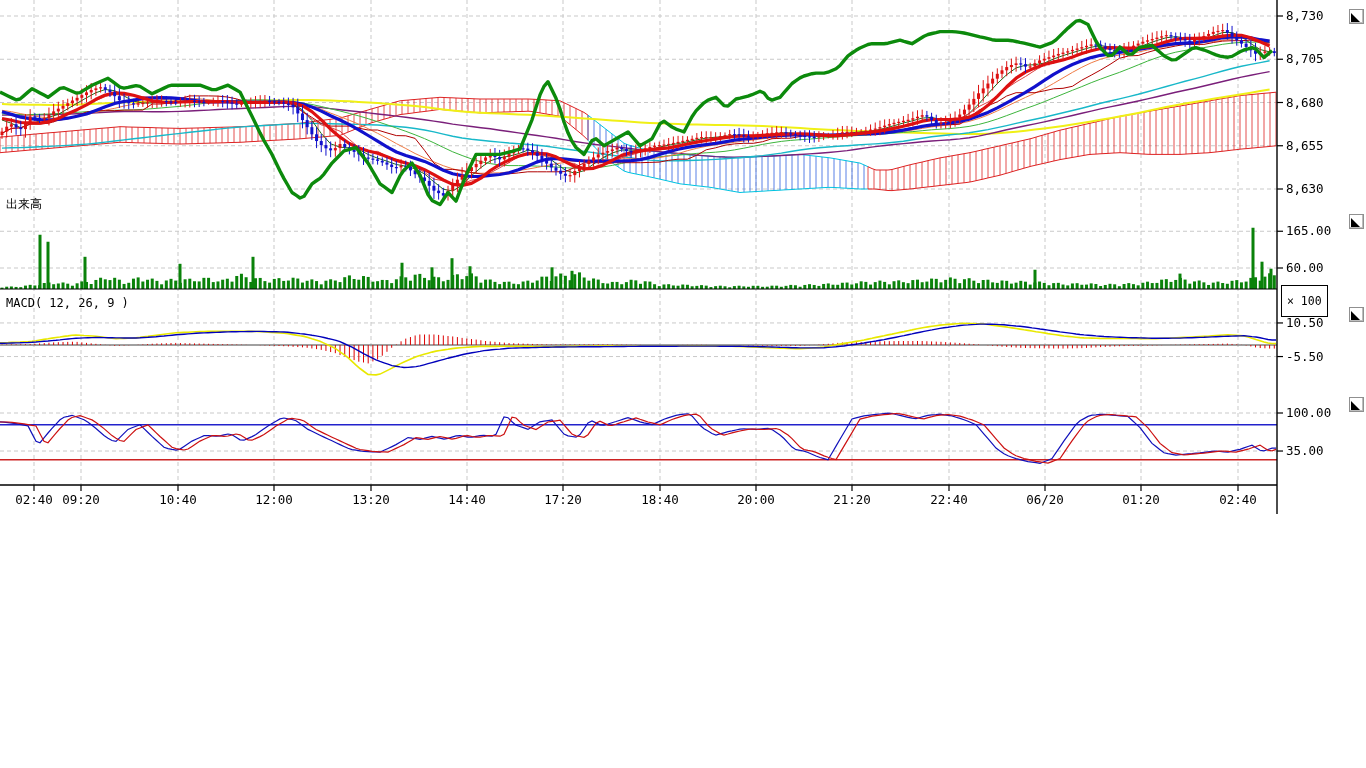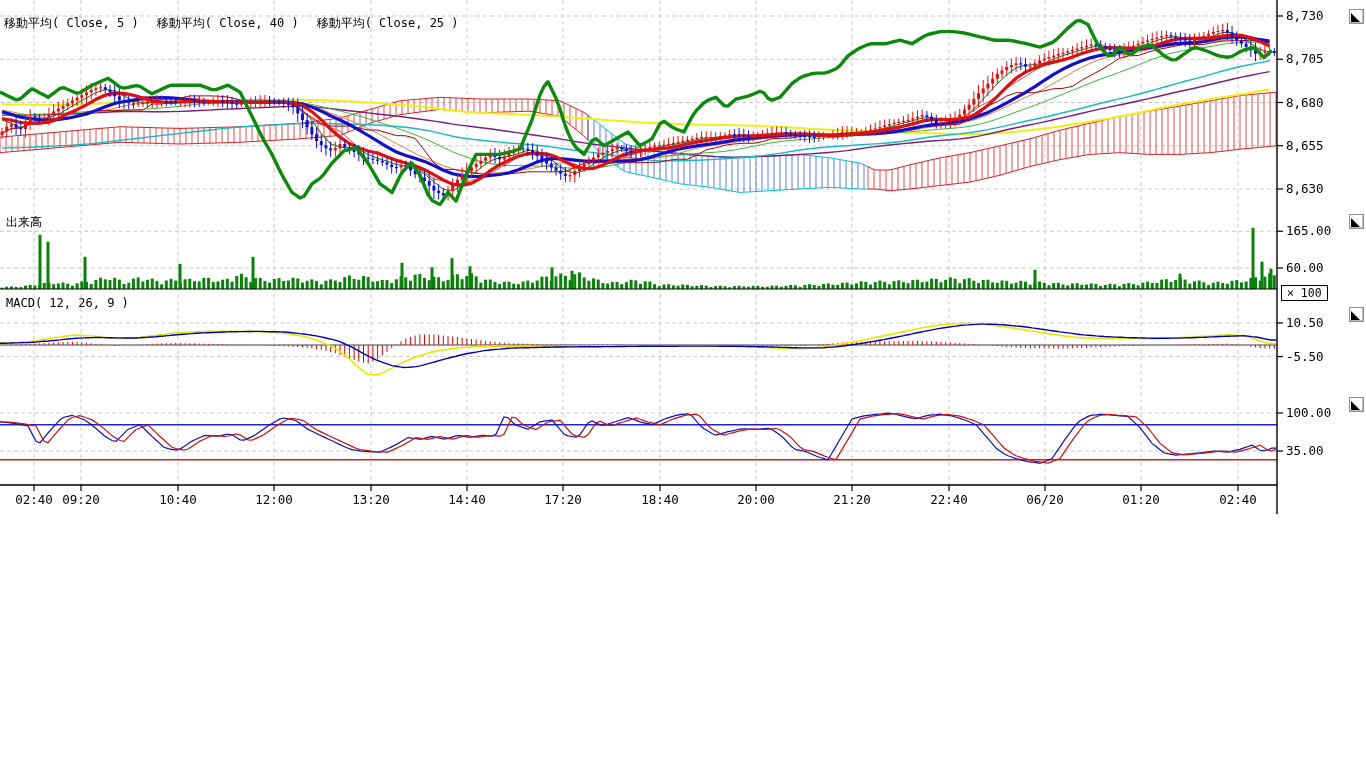--- a/index.html
+++ b/index.html
@@ -3,21 +3,21 @@
 <meta charset="utf-8">
 <style>
   html,body{margin:0;padding:0;background:#fff}
   #root{position:relative;width:1366px;height:768px;background:#fff;overflow:hidden;
         font-family:"DejaVu Sans Mono","Liberation Mono",monospace;color:#000}
   #chart-svg{position:absolute;left:0;top:0}
   .hdr{position:absolute;left:4px;font-size:12px;white-space:nowrap;z-index:6}
   .hdr span{margin-right:18px}
   .ptitle{position:absolute;left:6px;font-size:12px;z-index:6}
   .badge{position:absolute;left:1281px;top:285px;border:1px solid #000;background:#fff;
-         font-size:11.5px;line-height:14px;padding:0 5px;z-index:6}
+         font-size:11.5px;line-height:14px;padding:8px 5px;z-index:6}
   .cicon{position:absolute;left:1349px;width:13px;height:13px;border:1px solid #909090;
          background:#fff;box-shadow:inset -1px -1px 0 #bdbdbd;z-index:6}
   .cicon .tri{position:absolute;left:1px;bottom:1px;width:0;height:0;
               border-bottom:9px solid #000;border-right:9px solid transparent}
   svg text{font-size:12.5px;fill:#000;font-family:"DejaVu Sans Mono","Liberation Mono",monospace}
   .grid{stroke:#c9c9c9;stroke-dasharray:4 3;stroke-width:1;fill:none}
 </style>
 </head>
 <body>
 
@@ -1440,25 +1440,22 @@
         <text x="949" y="504" text-anchor="middle">22:40</text>
         <line x1="1045" y1="485" x2="1045" y2="491" stroke="#000" stroke-width="1.2"></line>
         <text x="1045" y="504" text-anchor="middle">06/20</text>
         <line x1="1141" y1="485" x2="1141" y2="491" stroke="#000" stroke-width="1.2"></line>
         <text x="1141" y="504" text-anchor="middle">01:20</text>
         <line x1="1238" y1="485" x2="1238" y2="491" stroke="#000" stroke-width="1.2"></line>
         <text x="1238" y="504" text-anchor="middle">02:40</text>
       </g>
     </svg>
 
-  <div class="hdr" style="top:15px">
-    <span>移動平均( Close, 5 )</span><span>移動平均( Close, 40 )</span><span>移動平均( Close, 25 )</span>
-  </div>
 
-  <div class="ptitle" style="top:214px">出来高</div>
+  <div class="ptitle" style="top:196px">出来高</div>
   <div class="ptitle" style="top:296px">MACD( 12, 26, 9 )</div>
 
   <div class="badge">× 100</div>
 
   <div class="cicon" style="top:9px">
       <span class="tri"></span>
     </div>
   <div class="cicon" style="top:214px">
       <span class="tri"></span>
     </div>

